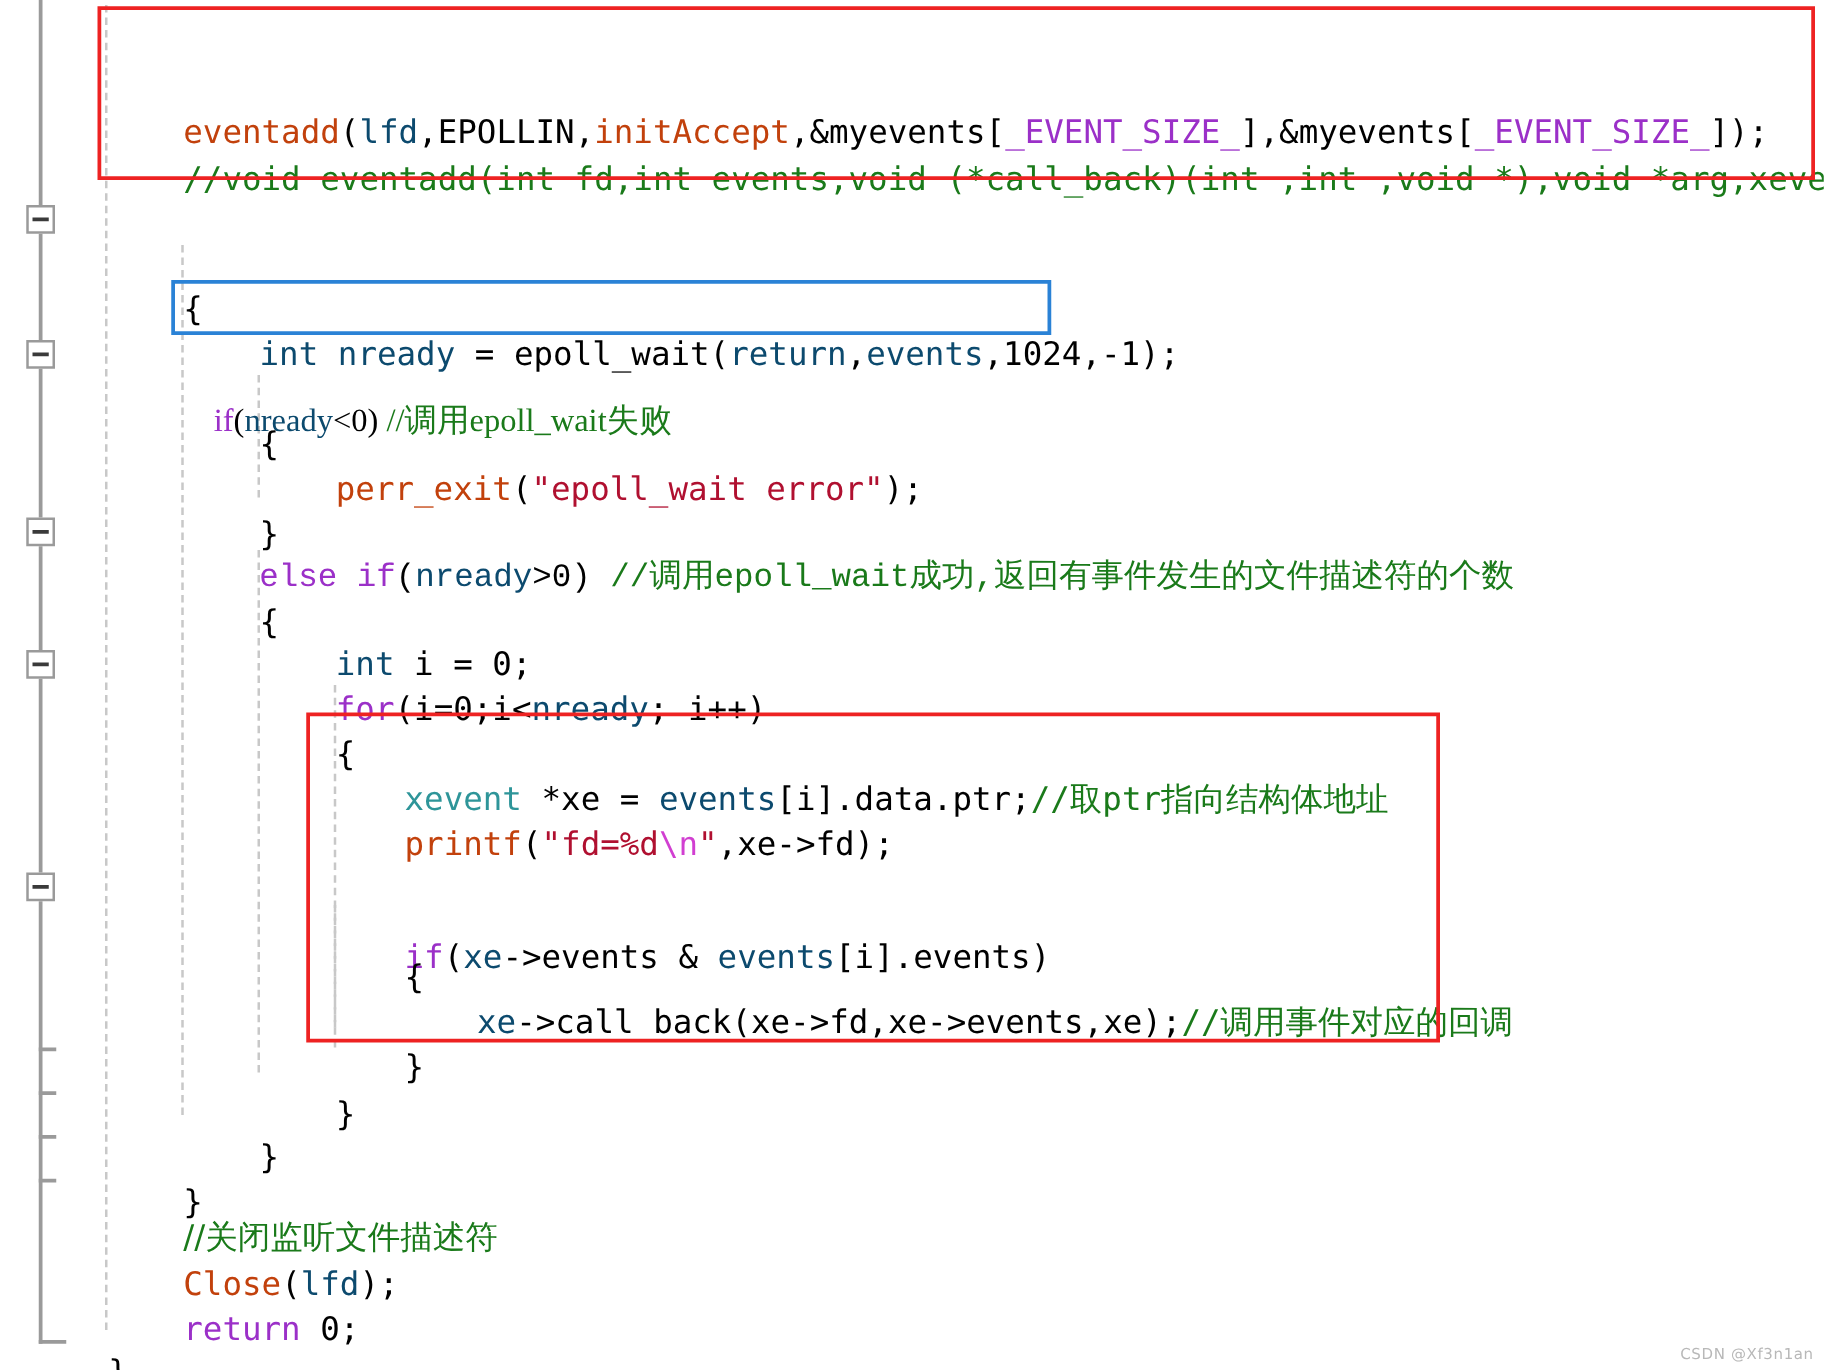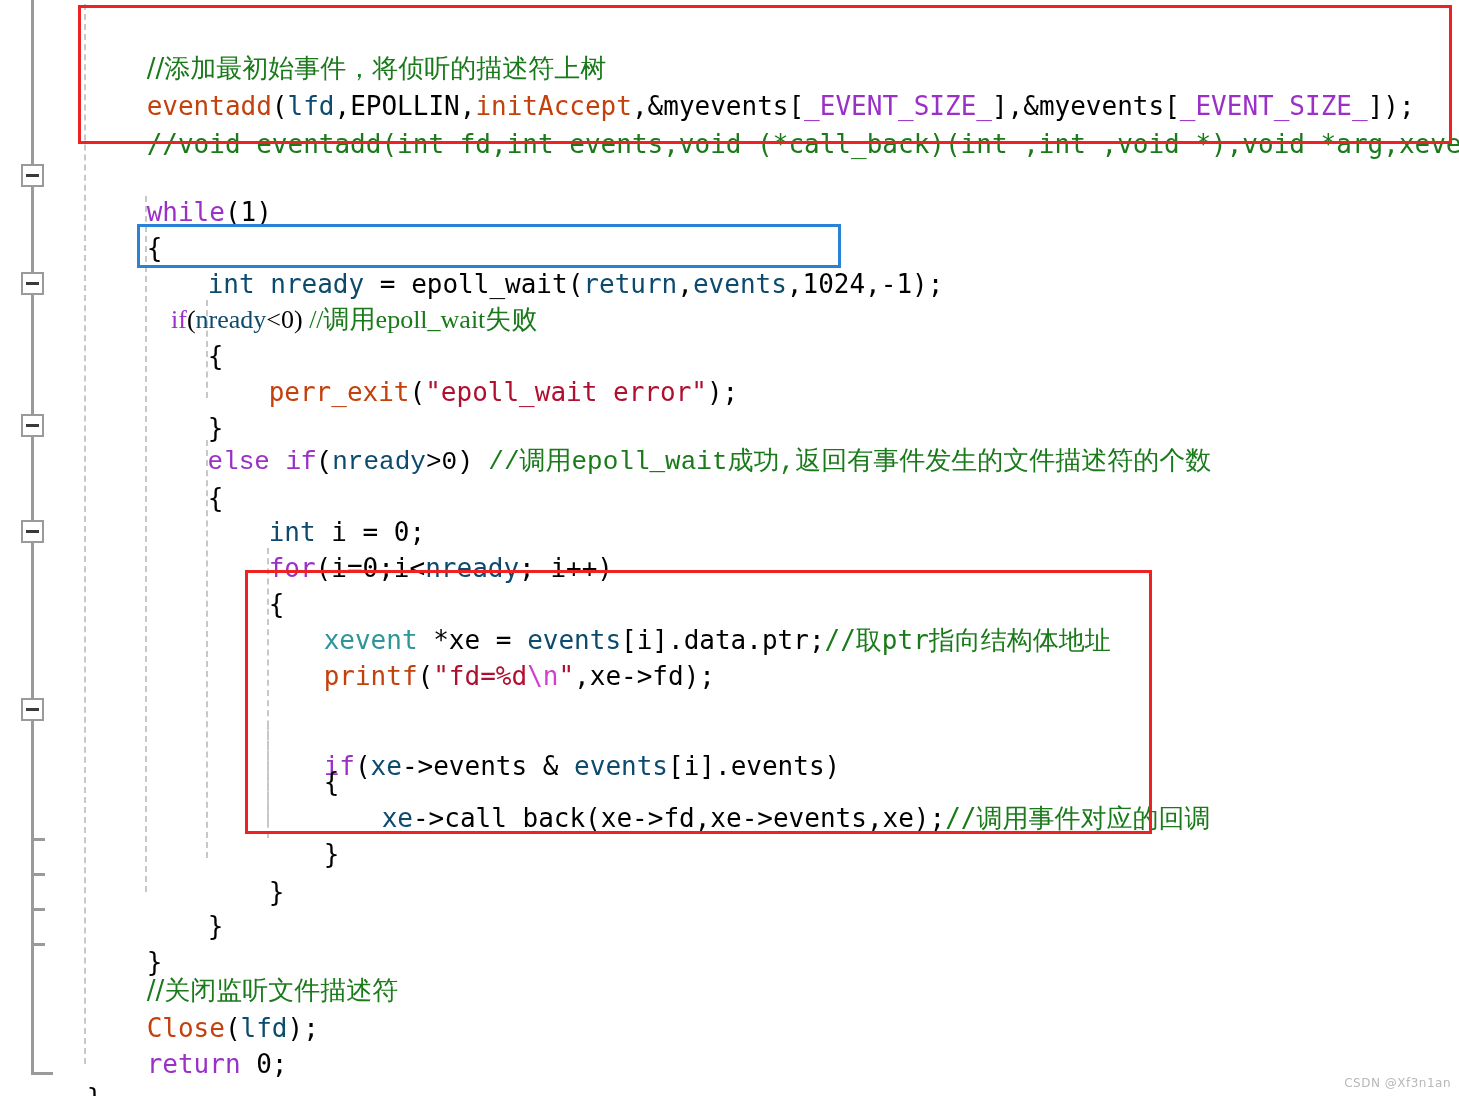--- a/index.html
+++ b/index.html
@@ -94,45 +94,39 @@
   <div class="iguide" style="left:84px;top:4px;height:1060px;"></div>
   <div class="iguide" style="left:145px;top:196px;height:696px;"></div>
   <div class="iguide" style="left:206px;top:300px;height:98px;"></div>
   <div class="iguide" style="left:206px;top:440px;height:418px;"></div>
   <div class="iguide" style="left:267px;top:548px;height:290px;"></div>
   <div class="iguide" style="left:267px;top:724px;height:98px;"></div>
 </div>
 
 <div id="code">
 
-  <div class="line" style="top:14px;left:84px;">
-    <span class="cmtline">//添加最初始事件，将侦听的描述符上树</span>
-  </div>
 
   <div class="line" style="top:52px;left:84px;">
     <span class="fn">eventadd</span><span class="plain">(</span><span class="var">lfd</span><span class="plain">,</span><span class="plain">EPOLLIN</span><span class="plain">,</span><span class="fn">initAccept</span><span class="plain">,&amp;myevents[</span><span class="macro">_EVENT_SIZE_</span><span class="plain">],&amp;myevents[</span><span class="macro">_EVENT_SIZE_</span><span class="plain">]);</span>
   </div>
 
   <div class="line" style="top:90px;left:84px;">
     <span class="cmt">//void eventadd(int fd,int events,void (*call_back)(int ,int ,void *),void *arg,xevent *ev)</span>
   </div>
 
-  <div class="line" style="top:158px;left:84px;">
-    <span class="kw">while</span><span class="plain">(1)</span>
-  </div>
 
   <div class="line" style="top:194px;left:84px;">
     <span class="plain">{</span>
   </div>
 
   <div class="line" style="top:230px;left:145px;">
     <span class="type">int</span><span class="var"> nready </span><span class="plain">= </span><span class="plain">epoll_wait</span><span class="plain">(</span><span class="var">return</span><span class="plain">,</span><span class="var">events</span><span class="plain">,1024,-1);</span>
   </div>
 
-  <div class="line" style="top:266px;left:145px;font-family:Liberation Serif, serif;">
+  <div class="line" style="top:283px;left:145px;font-family:Liberation Serif, serif;">
     <span class="kw">if</span><span class="plain">(</span><span class="var">nready</span><span class="plain">&lt;0) </span><span class="cmt">//调用epoll_wait失败</span>
   </div>
 
   <div class="line" style="top:302px;left:145px;">
     <span class="plain">{</span>
   </div>
 
   <div class="line" style="top:338px;left:206px;">
     <span class="fn">perr_exit</span><span class="plain">(</span><span class="str">"epoll_wait error"</span><span class="plain">);</span>
   </div>

